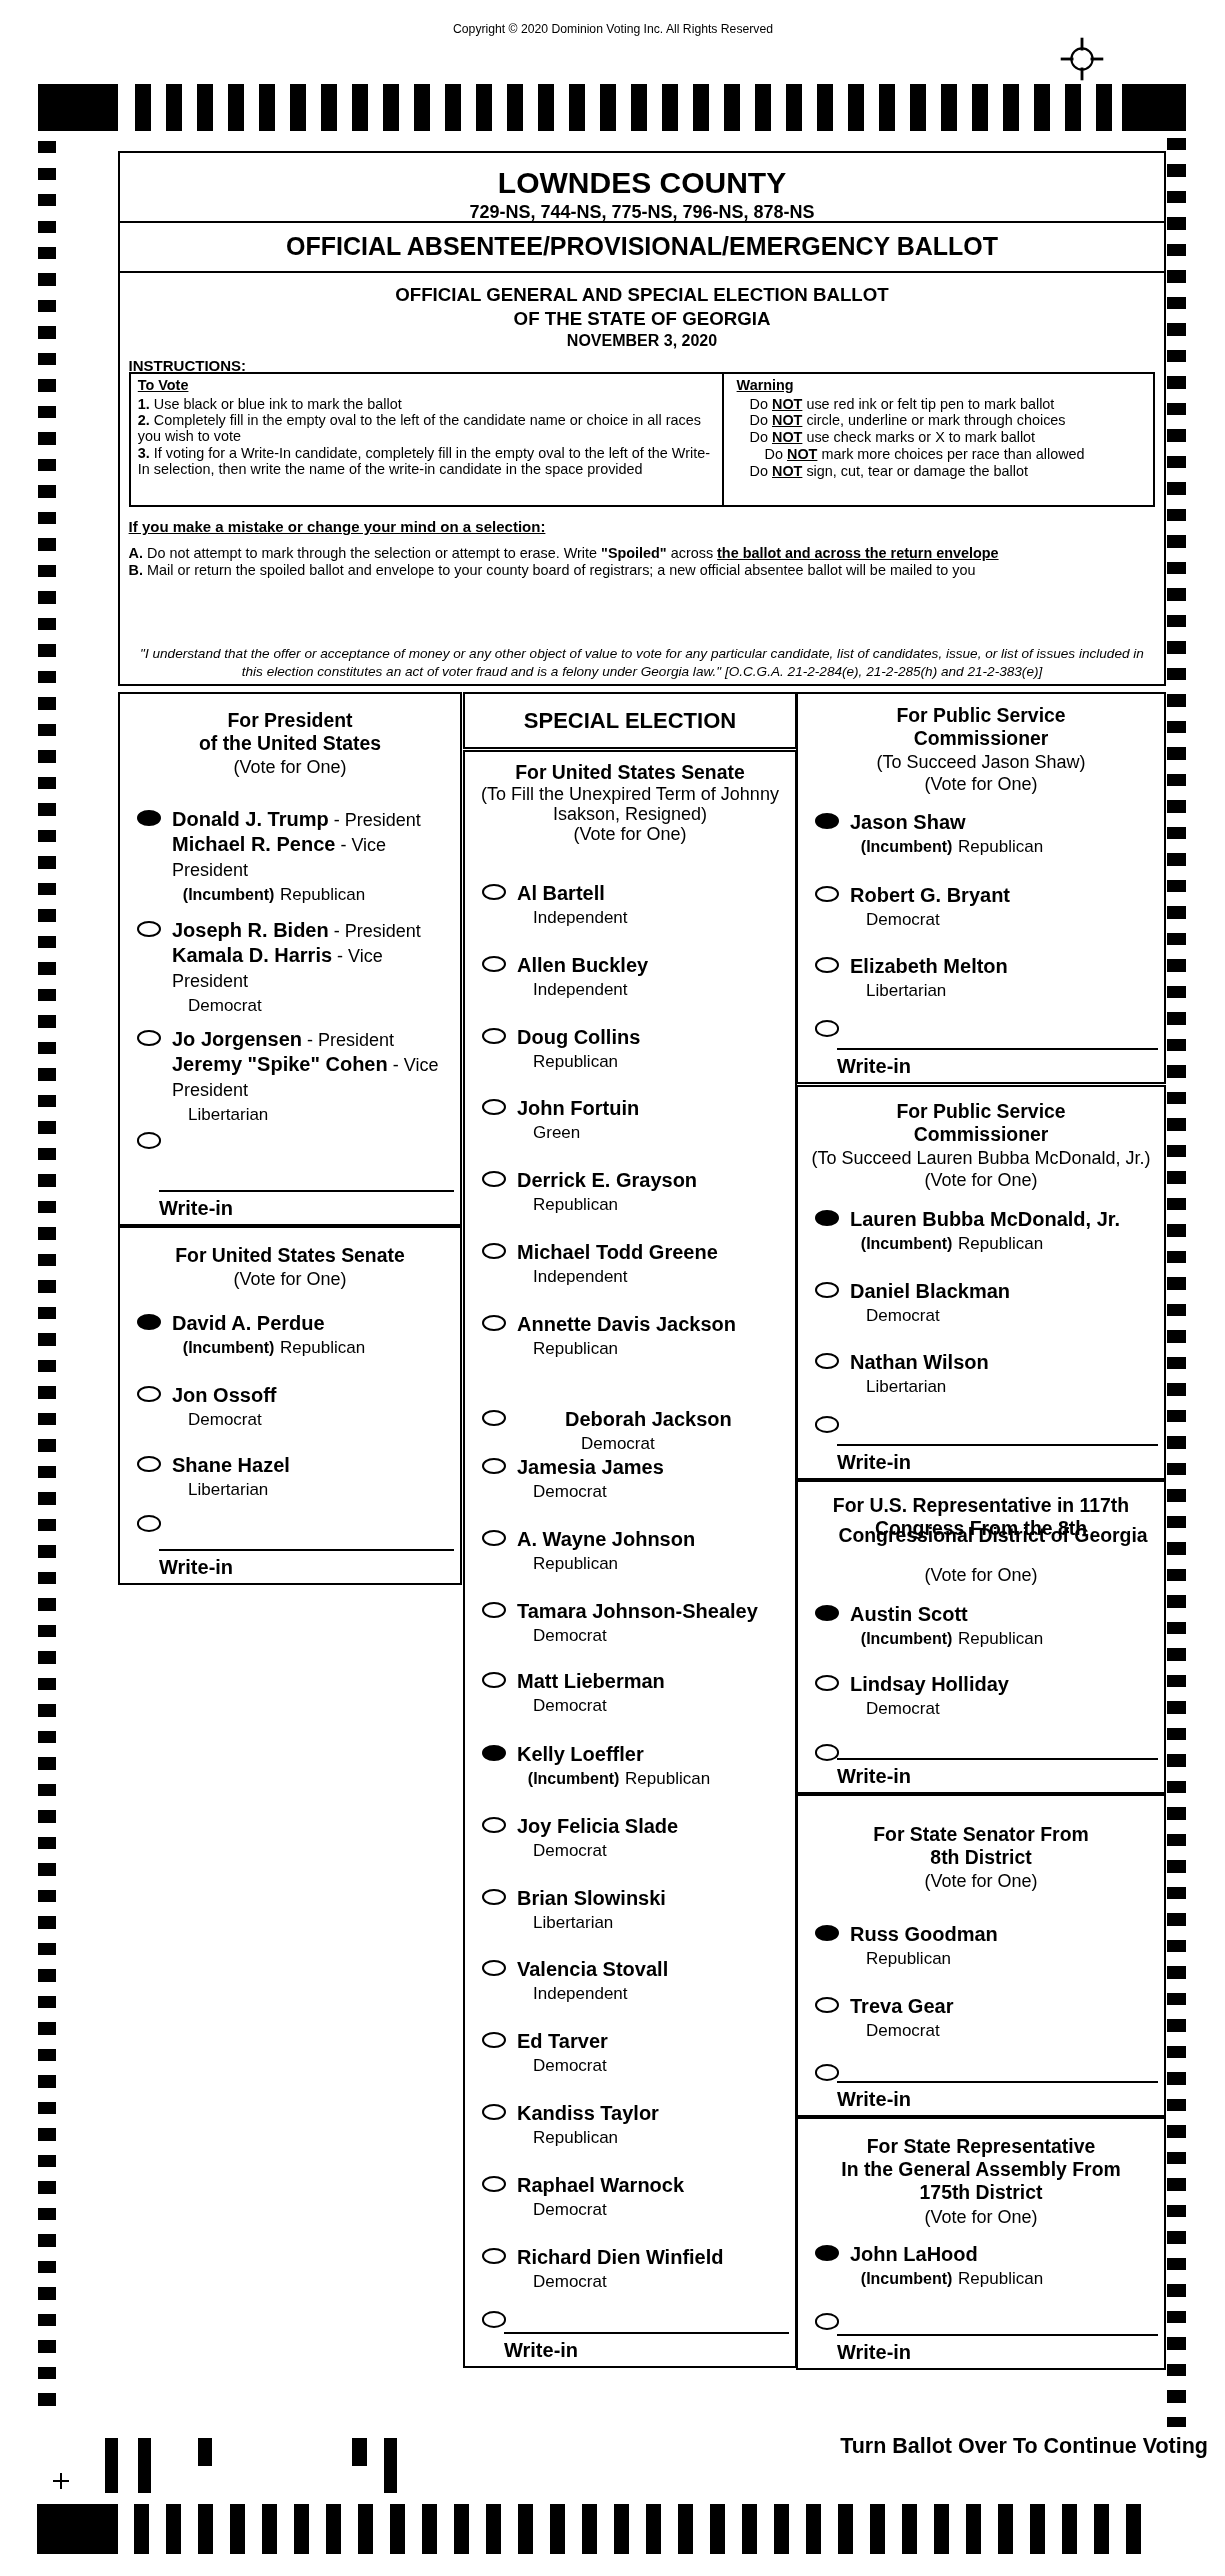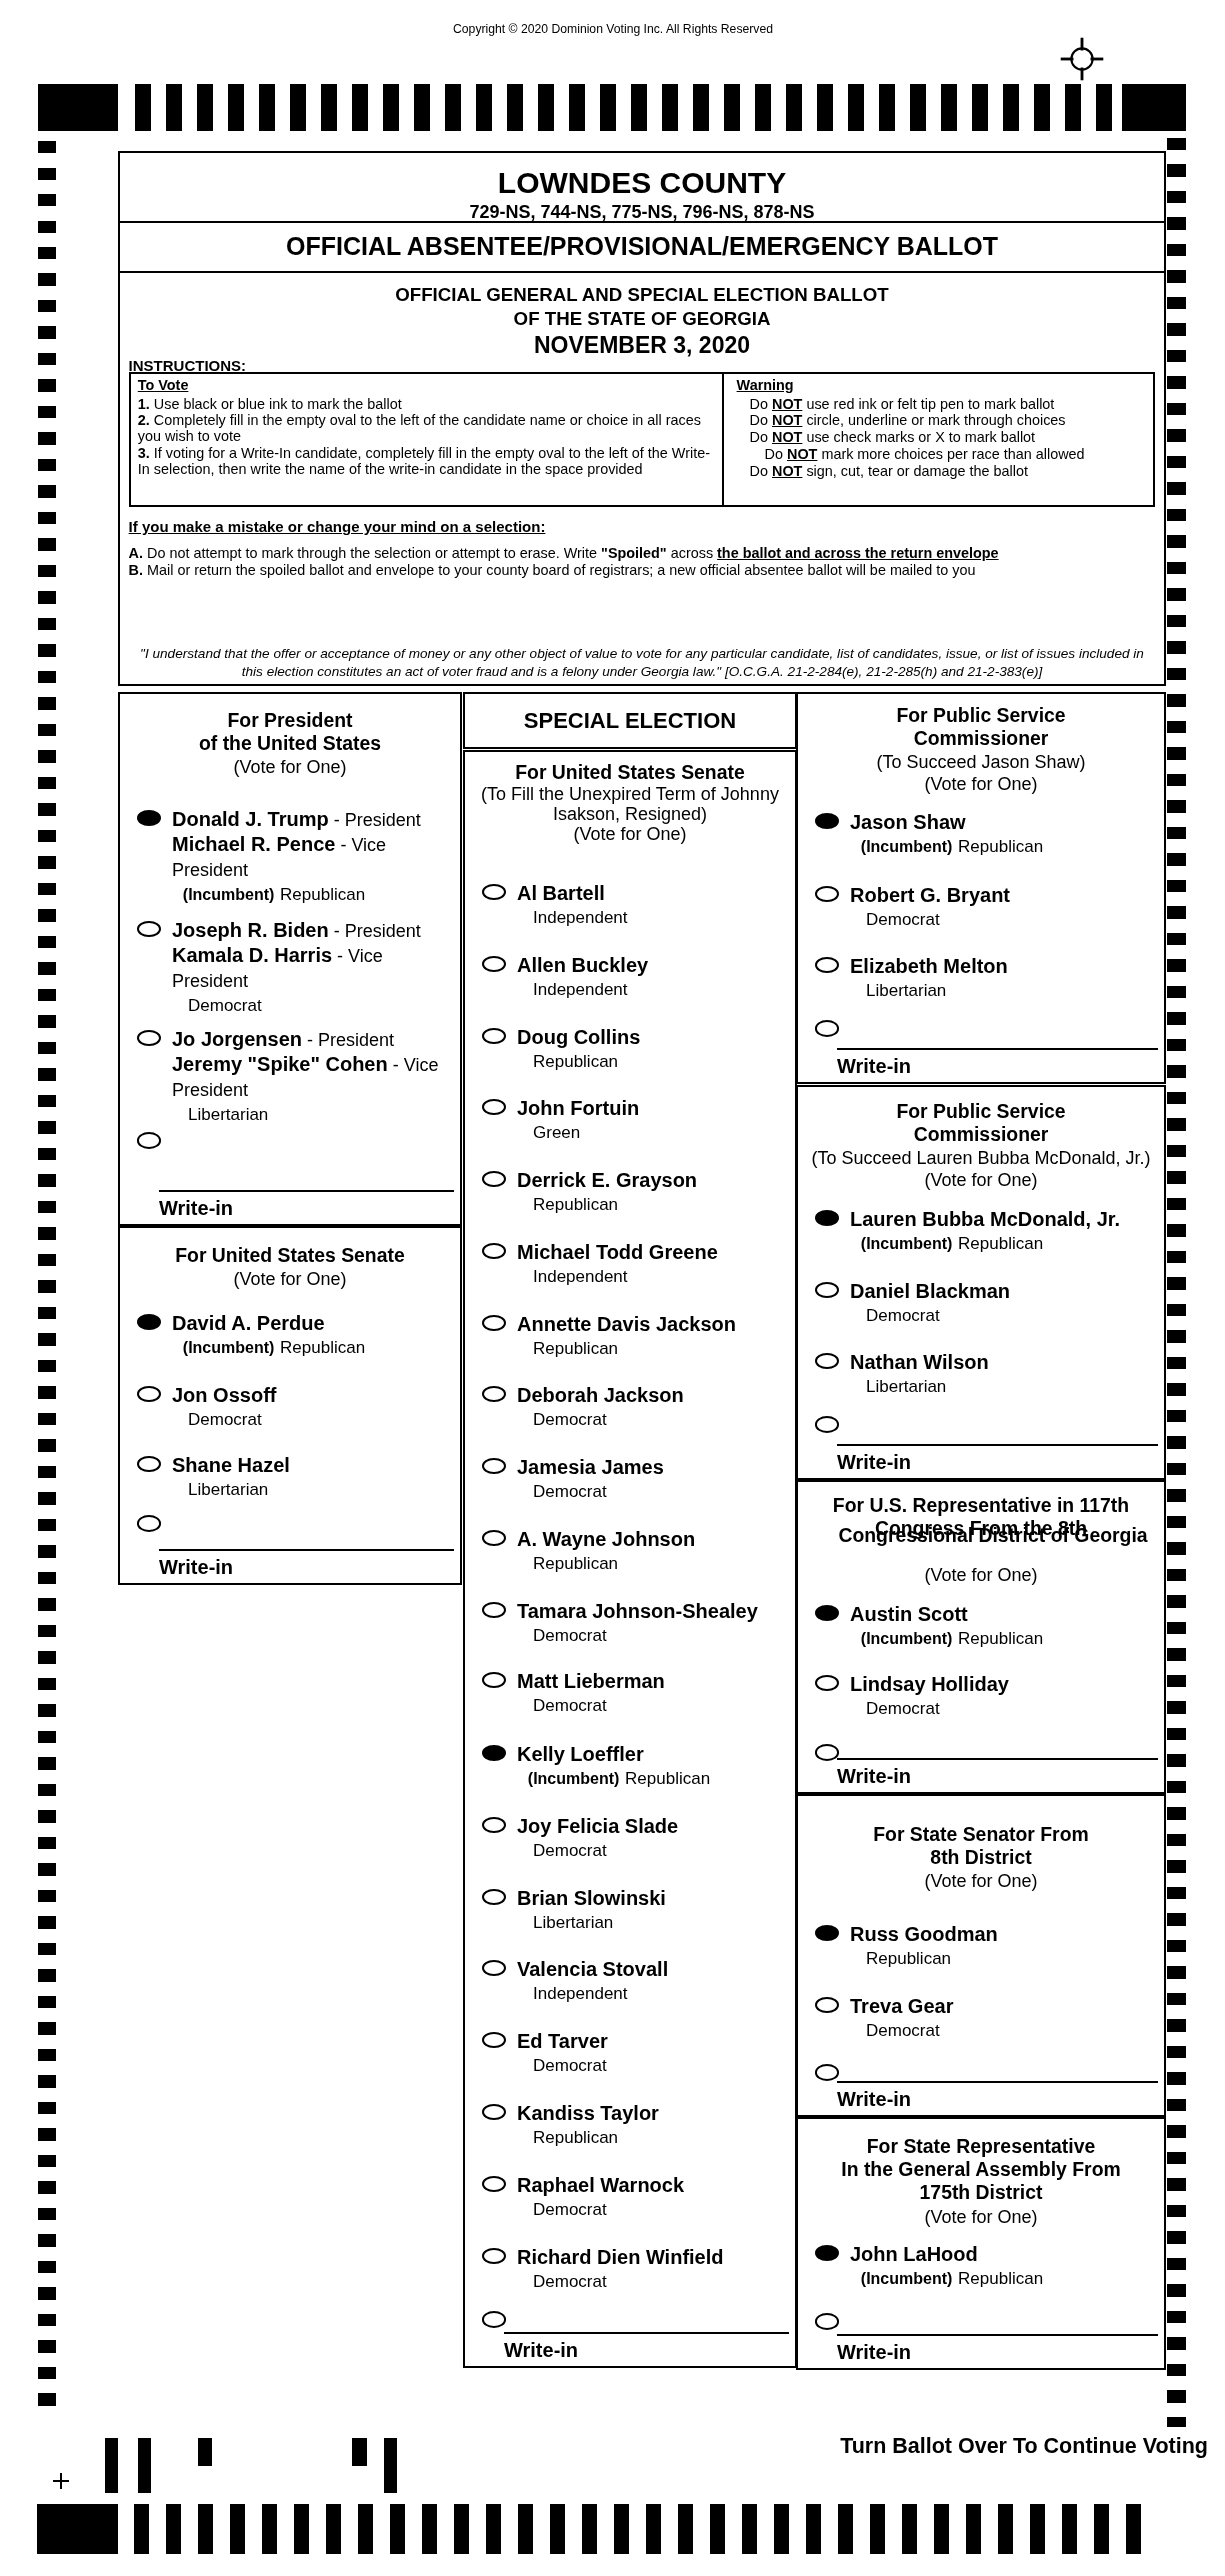--- a/index.html
+++ b/index.html
@@ -71,21 +71,21 @@
   <div class="tm-bottom"></div>
 
   <div class="box" style="left:118px;top:151px;width:1048px;height:535px;">
     <div class="county abs" style="top:13px;left:0;right:0;font-size:30px;">LOWNDES COUNTY</div>
     <div class="county abs" style="top:49px;left:0;right:0;font-size:18px;">729-NS, 744-NS, 775-NS, 796-NS, 878-NS</div>
     <div class="hrule" style="top:68px;"></div>
     <div class="county abs" style="top:79px;left:0;right:0;font-size:25px;">OFFICIAL ABSENTEE/PROVISIONAL/EMERGENCY BALLOT</div>
     <div class="hrule" style="top:118px;"></div>
     <div class="county abs" style="top:131px;left:0;right:0;font-size:18.7px;">OFFICIAL GENERAL AND SPECIAL ELECTION BALLOT</div>
     <div class="county abs" style="top:155px;left:0;right:0;font-size:18.7px;">OF THE STATE OF GEORGIA</div>
-    <div class="county abs" style="top:179px;left:0;right:0;font-size:23px;">NOVEMBER 3, 2020</div>
+    <div class="county abs" style="top:179px;left:0;right:0;font-size:16px;">NOVEMBER 3, 2020</div>
     <div class="abs b" style="top:204px;left:8.6px;font-size:15px;">INSTRUCTIONS:</div>
 
     <div class="box" style="left:8.6px;top:219px;width:1026px;height:135px;border-width:2.2px;">
       <div class="abs" style="left:591px;top:0;bottom:0;width:2.2px;background:#000;"></div>
       <div class="abs" style="left:7.2px;top:2.9px;width:574px;">
         <div class="b u instx" style="margin-bottom:2.9px;">To Vote</div>
         <div class="instx itm"><span class="b">1.</span> <span>Use black or blue ink to mark the ballot</span></div>
         <div class="instx itm"><span class="b">2.</span> <span>Completely fill in the empty oval to the left of the candidate name or choice in all races you wish to vote</span></div>
         <div class="instx itm"><span class="b">3.</span> <span>If voting for a Write-In candidate, completely fill in the empty oval to the left of the Write-In selection, then write the name of the write-in candidate in the space provided</span></div>
       </div>
@@ -224,21 +224,21 @@
       <div class="party">Independent</div>
         </div>
     </div>
     <div class="cand" style="top:560px;">
       <span class="oval"></span>
       <div class="ctext">
           <div class="cname">Annette Davis Jackson</div>
       <div class="party">Republican</div>
         </div>
     </div>
-    <div class="cand" style="top:631px;">
+    <div class="cand" style="top:655px;padding-left:48px;">
       <span class="oval"></span>
       <div class="ctext">
           <div class="cname">Deborah Jackson</div>
       <div class="party">Democrat</div>
         </div>
     </div>
     <div class="cand" style="top:703px;">
       <span class="oval"></span>
       <div class="ctext">
           <div class="cname">Jamesia James</div>

